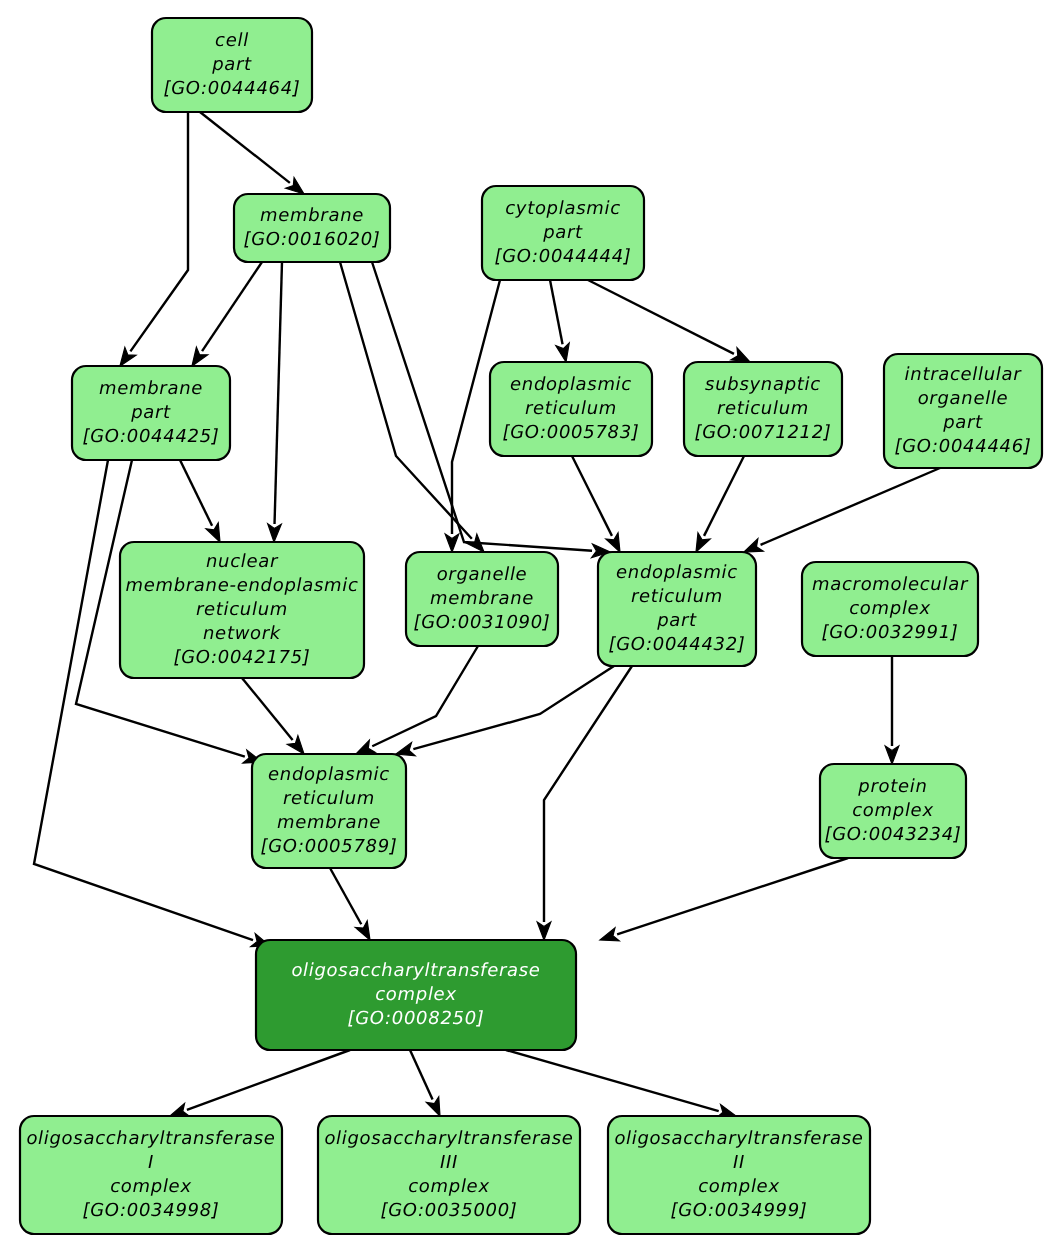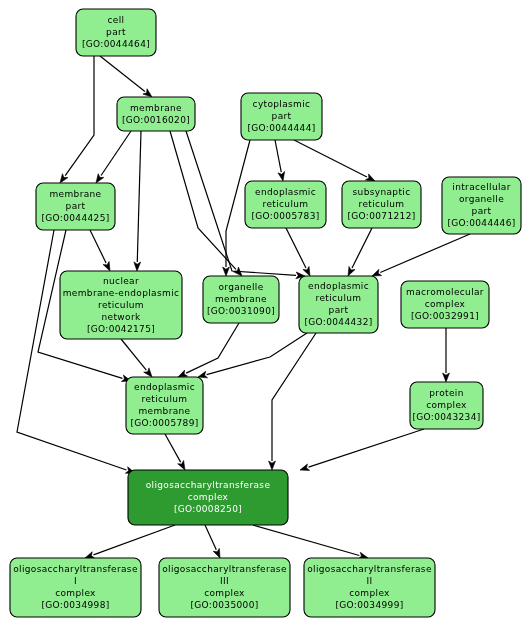--- a/index.html
+++ b/index.html
@@ -10,20 +10,21 @@
   }
   body {
     font-family: "DejaVu Sans", sans-serif;
   }
   #graph-root {
     position: relative;
     width: 528px;
     height: 629px;
     background: #ffffff;
     overflow: hidden;
+    font-style: italic;
   }
   svg#graph-svg {
     position: absolute;
     left: 0;
     top: 0;
     width: 528px;
     height: 629px;
   }
   .go-node rect {
     stroke: #000000;

